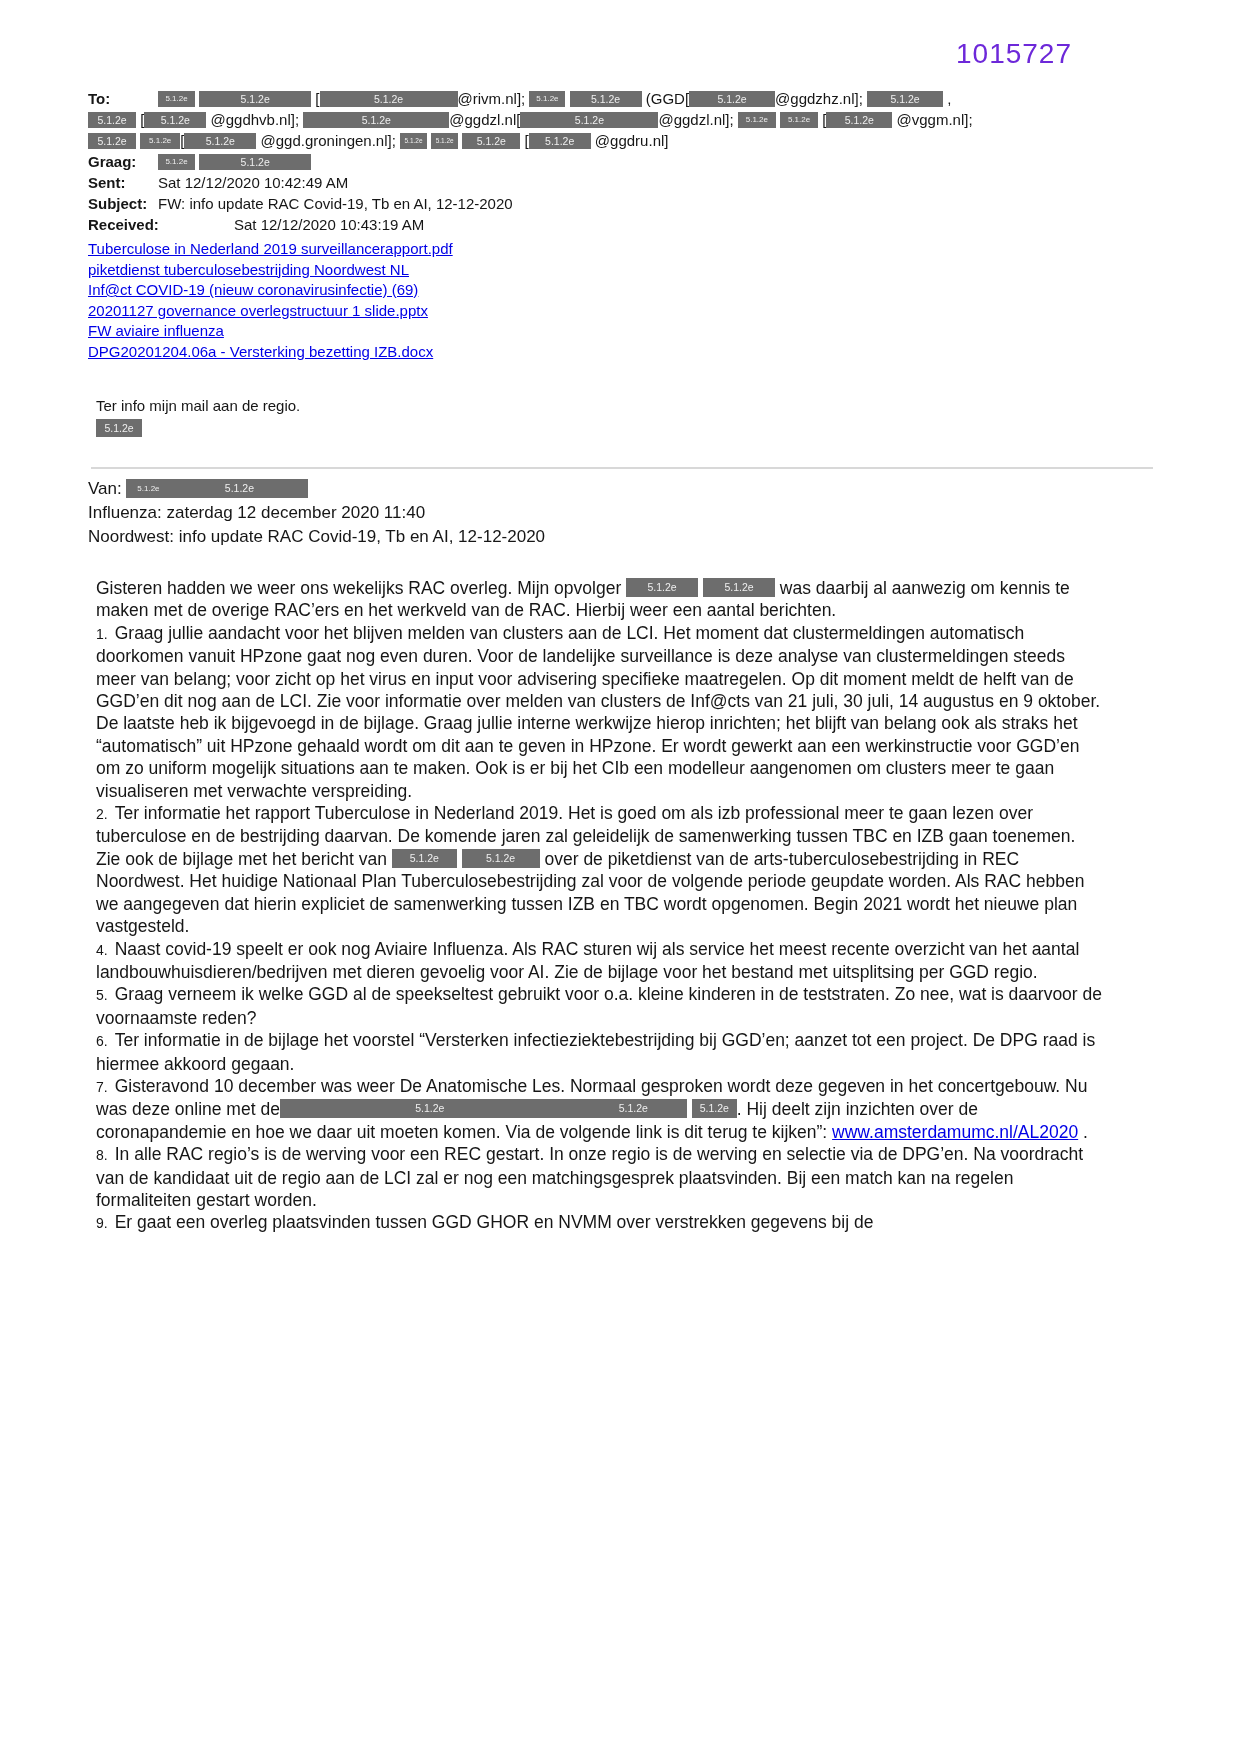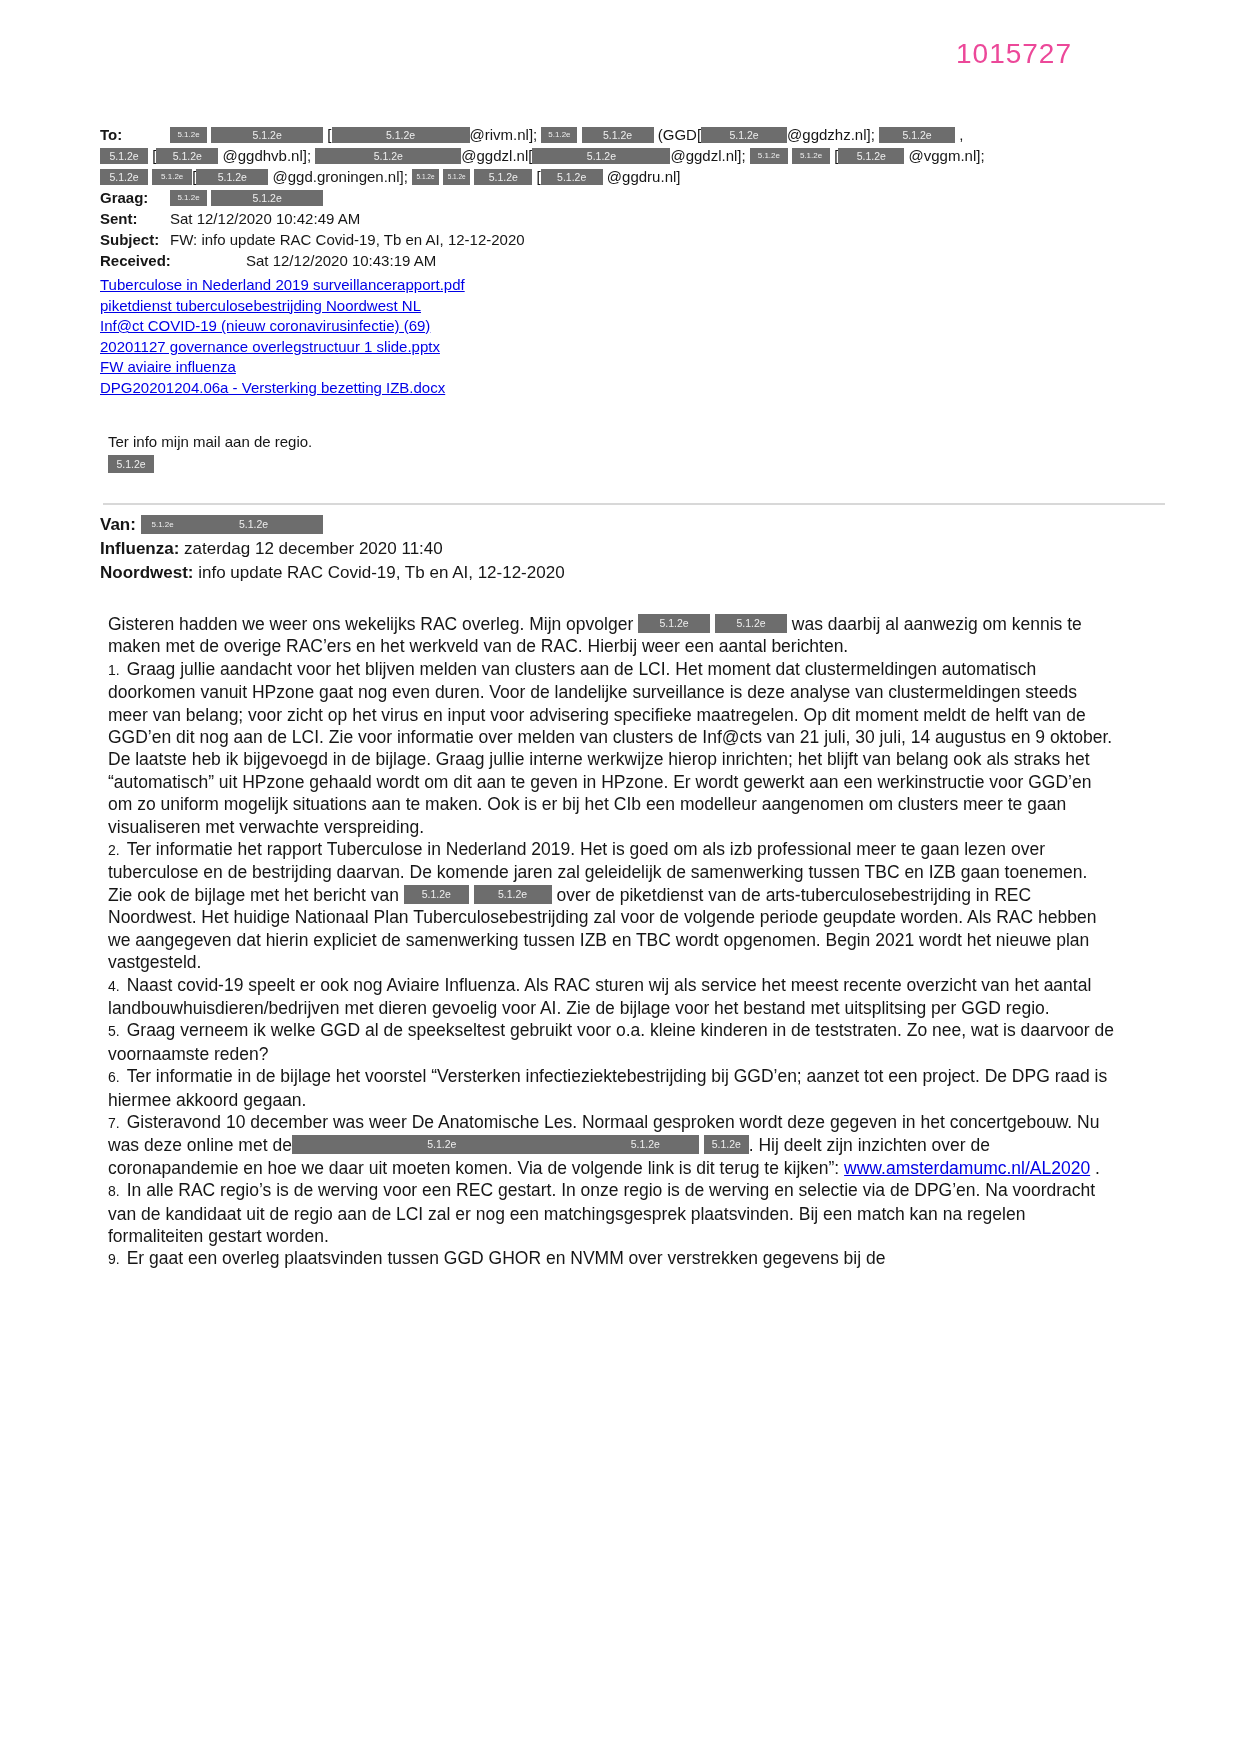--- a/index.html
+++ b/index.html
@@ -10,23 +10,23 @@
   }
   *{box-sizing:border-box;}
   html,body{margin:0;padding:0;}
   body{
     width:1241px;height:1754px;background:#ffffff;
     font-family:"Liberation Sans",sans-serif;color:var(--ink);
     position:relative;overflow:hidden;
   }
   .doc-number{
     position:absolute;top:38px;left:956px;
-    font-size:28px;letter-spacing:1px;color:#ec4899;
+    font-size:28px;letter-spacing:1px;color:#6d28d9;
   }
-  .main{position:absolute;left:100px;top:88px;width:1068px;margin-top:36px;}
+  .main{position:absolute;left:88px;top:88px;width:1068px;}
 
   
   .hdr{font-size:15px;line-height:21px;}
   .hdr-line{white-space:nowrap;}
   .h-label{font-weight:bold;display:inline-block;width:70px;}
   .h-gap{display:inline-block;width:76px;}
 
   
   .redact{
     display:inline-block;background:var(--redaction);color:#efefef;
@@ -41,21 +41,21 @@
   a.link{color:var(--link);text-decoration:underline;cursor:pointer;}
 
   .note{margin-top:34px;padding-left:8px;font-size:15px;line-height:20px;}
   .note .redact{height:18px;line-height:18px;}
   .note-redact{margin-top:3px;}
 
   .rule{margin-top:28px;width:1062px;border:0;border-top:2px solid var(--rule);}
 
   
   .fwd{margin-top:6px;font-size:17px;line-height:24px;}
-  .fwd b{font-weight:bold;}
+  .fwd b{font-weight:normal;}
   .fwd .redact{height:19px;line-height:19px;vertical-align:-4px;}
 
   
   .email-body{margin-top:28px;padding-left:8px;width:1016px;font-size:17.5px;line-height:22.4px;}
   .email-body p{margin:0;}
   .email-body .redact{height:19px;line-height:19px;vertical-align:-3px;}
   .item{margin-left:42px;}
   .num{font-size:14px;margin-right:7px;}
 </style>
 </head>

